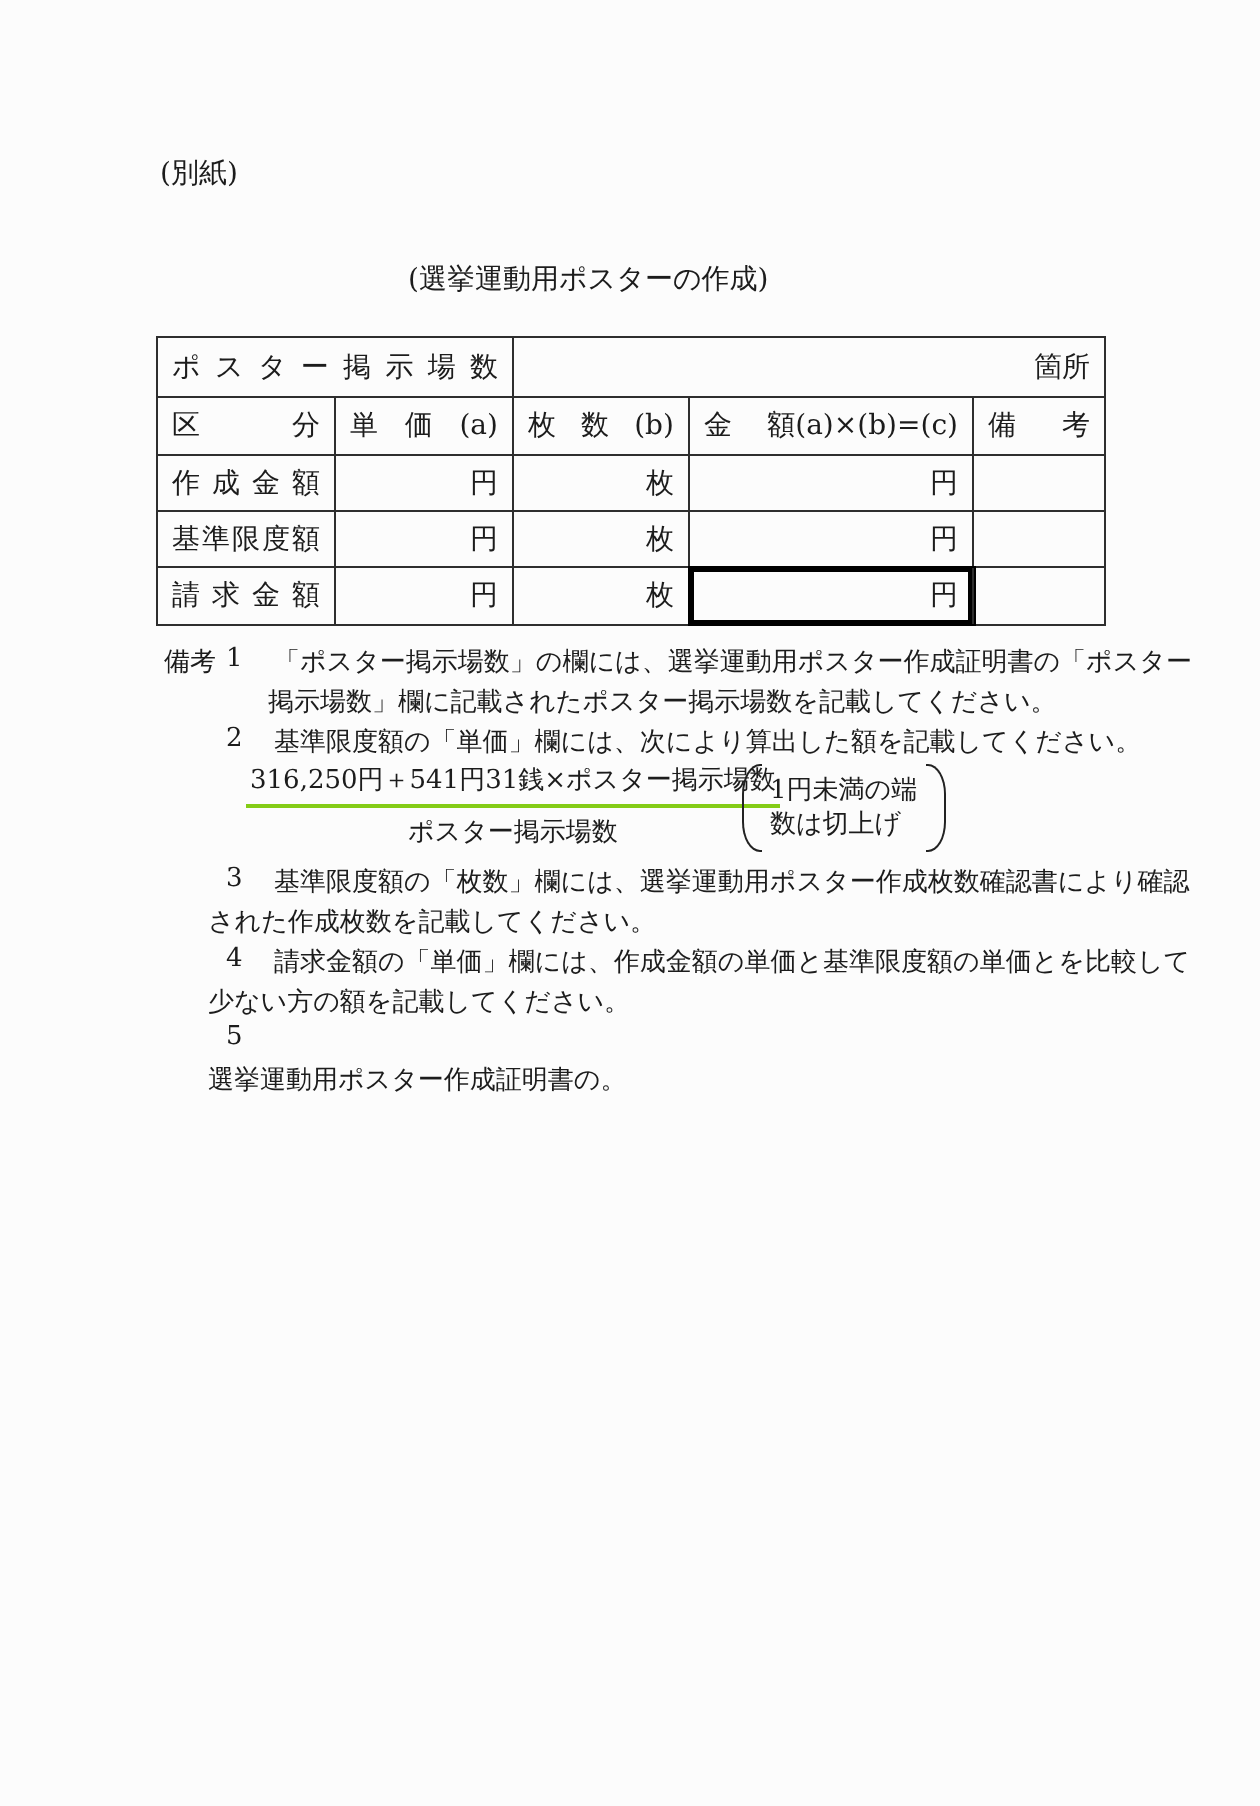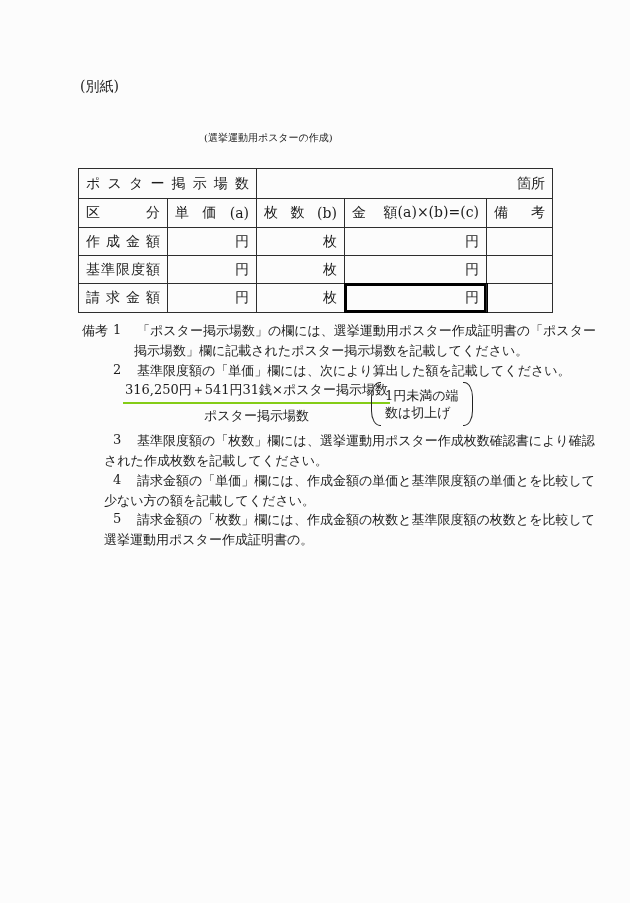--- a/index.html
+++ b/index.html
@@ -13,21 +13,21 @@
     height: 903px;
     background: #fcfcfc;
     font-family: "DejaVu Serif", "Liberation Serif", serif;
     color: #1c1c1c;
     overflow: hidden;
   }
   .abs { position: absolute; white-space: nowrap; }
 
   .attachment { left: 80px; top: 78px; font-size: 14px; }
   .doc-title { left: 198px; top: 109px; font-size: 15px; letter-spacing: 25px; }
-  .doc-subtitle { left: 204px; top: 131px; font-size: 10px; }
+  .doc-subtitle { left: 204px; top: 131px; font-size: 14px; }
 
   
   .grid {
     position: absolute;
     left: 78px; top: 168px;
     width: 473px; height: 143px;
     display: grid;
     grid-template-columns: 89px 89px 88px 142px 65px;
     grid-template-rows: 30px 29px 28px 28px 28px;
     border: 1px solid #2e2e2e;
@@ -198,16 +198,15 @@
 
   <div class="nline" style="left:113px; top:432px;">3</div>
   <div class="nline" style="left:137px; top:432px;">基準限度額の「枚数」欄には、選挙運動用ポスター作成枚数確認書により確認</div>
   <div class="nline" style="left:104px; top:452px;">された作成枚数を記載してください。</div>
 
   <div class="nline" style="left:113px; top:472px;">4</div>
   <div class="nline" style="left:137px; top:472px;">請求金額の「単価」欄には、作成金額の単価と基準限度額の単価とを比較して</div>
   <div class="nline" style="left:104px; top:492px;">少ない方の額を記載してください。</div>
 
   <div class="nline" style="left:113px; top:511px;">5</div>
-  <div class="nline" style="left:137px; top:511px;">請求金額の「枚数」欄には、作成金額の枚数と基準限度額の枚数とを比較して</div>
   <div class="nline" style="left:104px; top:531px;">選挙運動用ポスター作成証明書の。</div>
 
 </div>
 
 </body></html>

